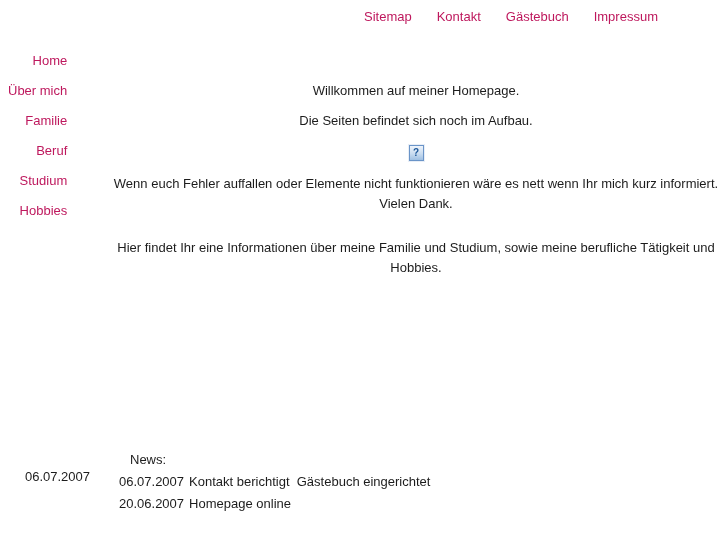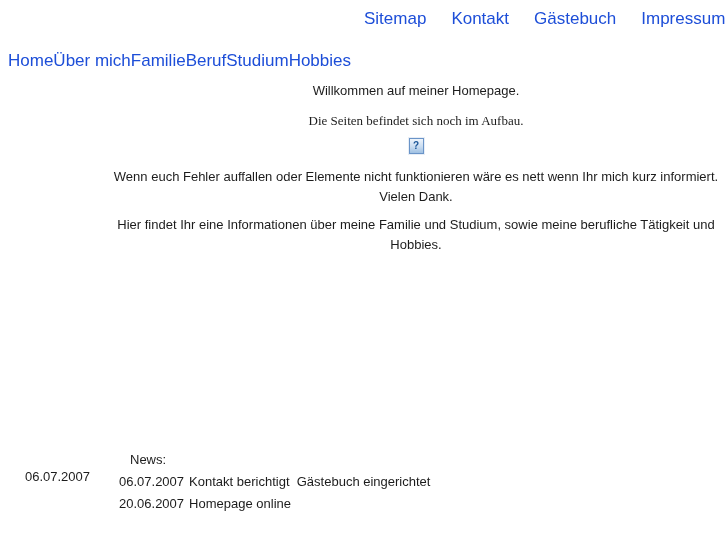--- a/index.html
+++ b/index.html
@@ -10,73 +10,73 @@
   .page {
     position: relative;
     width: 727px;
     height: 545px;
     background: #ffffff;
     overflow: hidden;
     font-size: 13px;
     color: #1c1c1c;
   }
   a.navlink {
-    color: #1d4ed8;
+    color: #be185d;
     text-decoration: none;
     cursor: pointer;
-    font-size: 17px;
+    font-size: 13px;
   }
   .top-nav {
     position: absolute;
     left: 364px;
     top: 9px;
     display: flex;
     gap: 25px;
     white-space: nowrap;
   }
   .side-nav {
     position: absolute;
     left: 8px;
     top: 54px;
     display: flex;
-    flex-direction: row;
+    flex-direction: column;
     text-align: right;
   }
   .side-nav .nav-item {
     height: 30px;
     line-height: 14px;
   }
   .main {
     position: absolute;
     left: 110px;
     top: 84px;
     width: 612px;
     text-align: center;
   }
   .main .line-welcome { margin: 0 0 17px 0; line-height: 13px; }
-  .main .line-status  { margin: 0 0 10px 0; line-height: 13px; font-family: Liberation Serif, serif; }
+  .main .line-status  { margin: 0 0 17px 0; line-height: 13px; }
   .broken-img {
     display: inline-block;
     width: 13px;
     height: 14px;
     margin: 0 0 13px 0;
     border: 1px solid #6a94c8;
     background: linear-gradient(180deg, #eef4fb 0%, #c9dcf0 55%, #9fc0e2 100%);
     color: #1c5799;
     font-size: 10px;
     font-weight: bold;
     line-height: 14px;
     text-align: center;
     box-shadow: 0 0 0 1px #e8eef6;
   }
   .main p.para {
     margin: 0;
     line-height: 20px;
   }
-  .main p.para-1 { margin-bottom: 8px; }
+  .main p.para-1 { margin-bottom: 24px; }
   .last-update {
     position: absolute;
     left: 5px;
     top: 468px;
     width: 105px;
     text-align: center;
     line-height: 17px;
   }
   .news {
     position: absolute;

